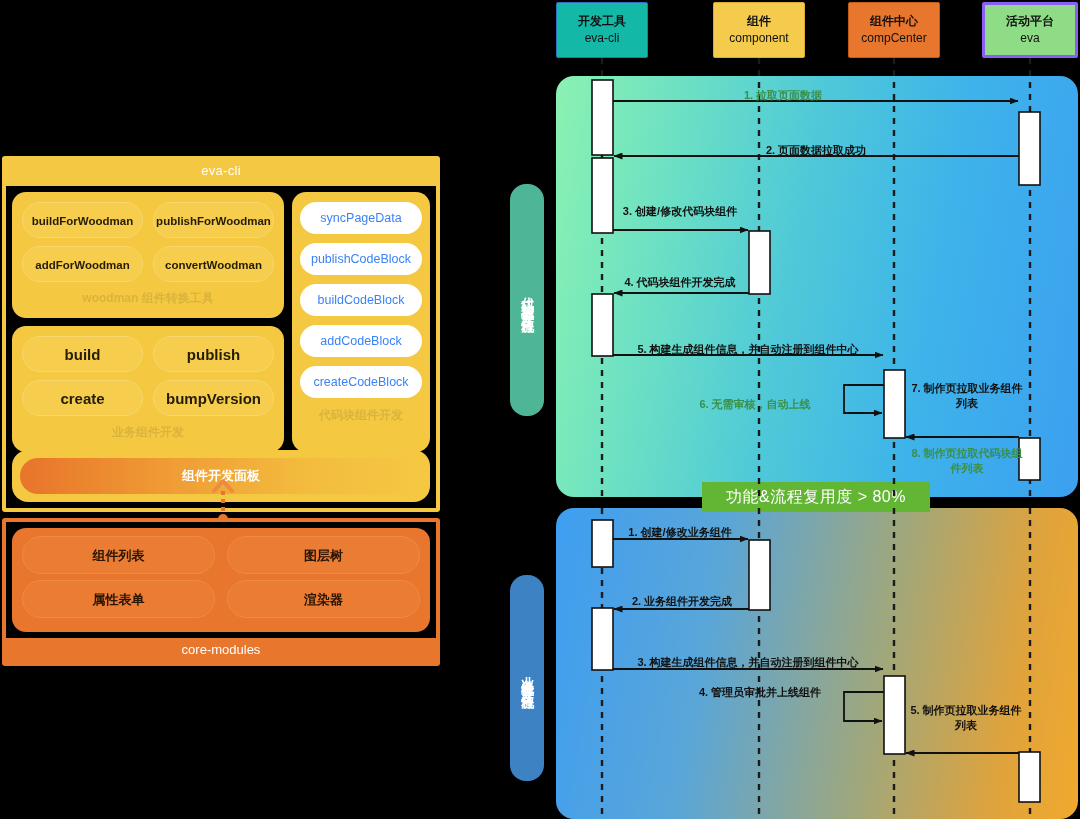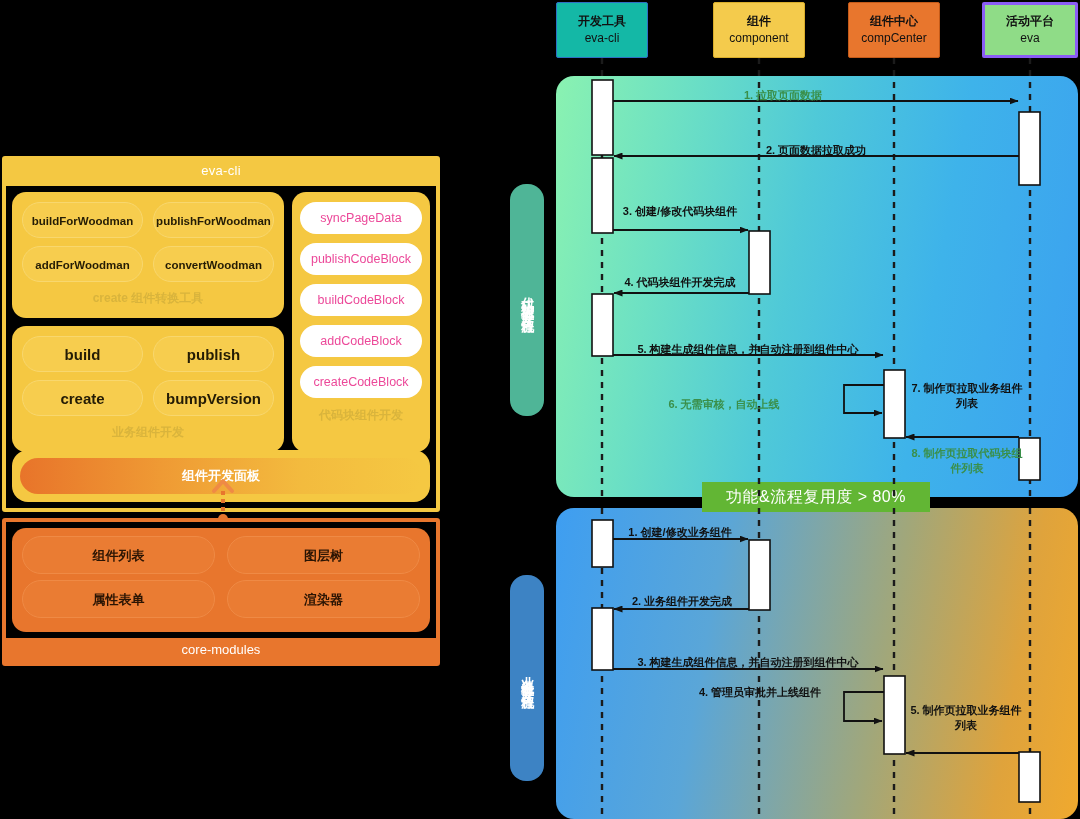--- a/index.html
+++ b/index.html
@@ -55,21 +55,21 @@
   }
   #business-group .pill { font-size: 15px; }
   .group-caption {
     text-align:center; font-size: 12px; color: #d9b43c; font-weight: bold;
     margin-top: 2px;
   }
   .white-pill {
     height: 32px; line-height: 32px; text-align:center;
     background: #ffffff;
     border-radius: 16px;
-    font-size: 12.5px; color: #ec4899;
+    font-size: 12.5px; color: #3b82f6;
     margin-bottom: 9px;
   }
 
   #dev-panel-wrap {
     background: #f5c842; border-radius: 16px;
     padding: 8px; margin-top: 8px; height: 52px;
   }
   #dev-panel-bar {
     height: 36px; line-height: 36px; text-align:center;
     border-radius: 18px;
@@ -169,21 +169,21 @@
 
         <div class="group-box" id="woodman-group">
           <div class="pill-row">
             <div class="pill">buildForWoodman</div>
             <div class="pill">publishForWoodman</div>
           </div>
           <div class="pill-row">
             <div class="pill">addForWoodman</div>
             <div class="pill">convertWoodman</div>
           </div>
-          <div class="group-caption">create 组件转换工具</div>
+          <div class="group-caption">woodman 组件转换工具</div>
         </div>
 
         <div class="group-box" id="business-group">
           <div class="pill-row">
             <div class="pill">build</div>
             <div class="pill">publish</div>
           </div>
           <div class="pill-row">
             <div class="pill">create</div>
             <div class="pill">bumpVersion</div>
@@ -312,21 +312,21 @@
       <polyline points="884,692 844,692 844,721 882,721" marker-end="url(#ah)"></polyline>
       <line x1="1019" y1="753" x2="906" y2="753" marker-end="url(#ah)"></line>
     </g>
   </svg>
 
   <div class="msg-label green" style="left:783px; top:88px; transform:translateX(-50%);">1. 拉取页面数据</div>
   <div class="msg-label" style="left:816px; top:143px; transform:translateX(-50%);">2. 页面数据拉取成功</div>
   <div class="msg-label" style="left:680px; top:204px; transform:translateX(-50%);">3. 创建/修改代码块组件</div>
   <div class="msg-label" style="left:680px; top:275px; transform:translateX(-50%);">4. 代码块组件开发完成</div>
   <div class="msg-label" style="left:748px; top:342px; transform:translateX(-50%);">5. 构建生成组件信息，并自动注册到组件中心</div>
-  <div class="msg-label green" style="left:724px; top:397px; transform:translateX(-50%);text-align:center;">6. 无需审核，自动上线</div>
+  <div class="msg-label green" style="left:755px; top:397px; transform:translateX(-50%);text-align:center;">6. 无需审核，自动上线</div>
   <div class="msg-label wrap" style="left:908px; top:381px; width:118px;">7. 制作页拉取业务组件列表</div>
   <div class="msg-label wrap green" style="left:908px; top:446px; width:118px;">8. 制作页拉取代码块组件列表</div>
 
   <div class="msg-label" style="left:680px; top:525px; transform:translateX(-50%);">1. 创建/修改业务组件</div>
   <div class="msg-label" style="left:682px; top:594px; transform:translateX(-50%);">2. 业务组件开发完成</div>
   <div class="msg-label" style="left:748px; top:655px; transform:translateX(-50%);">3. 构建生成组件信息，并自动注册到组件中心</div>
   <div class="msg-label" style="left:760px; top:685px; transform:translateX(-50%);">4. 管理员审批并上线组件</div>
   <div class="msg-label wrap" style="left:908px; top:703px; width:116px;">5. 制作页拉取业务组件列表</div>
 
 </div>

